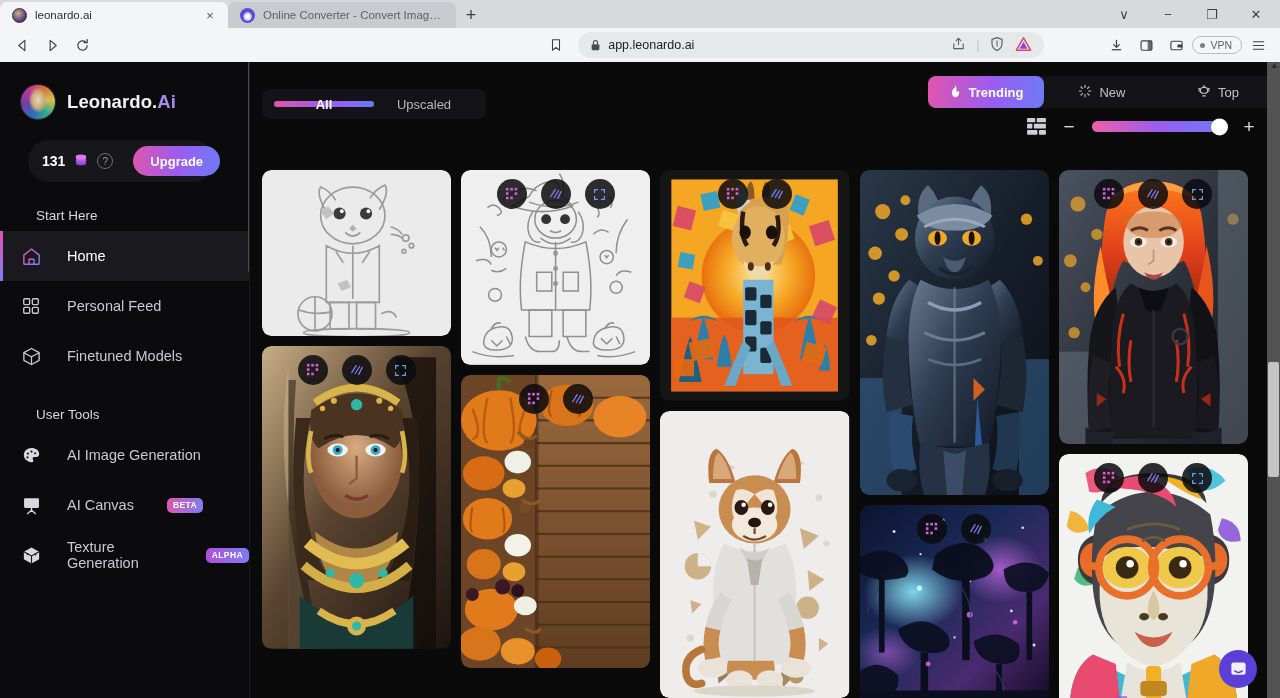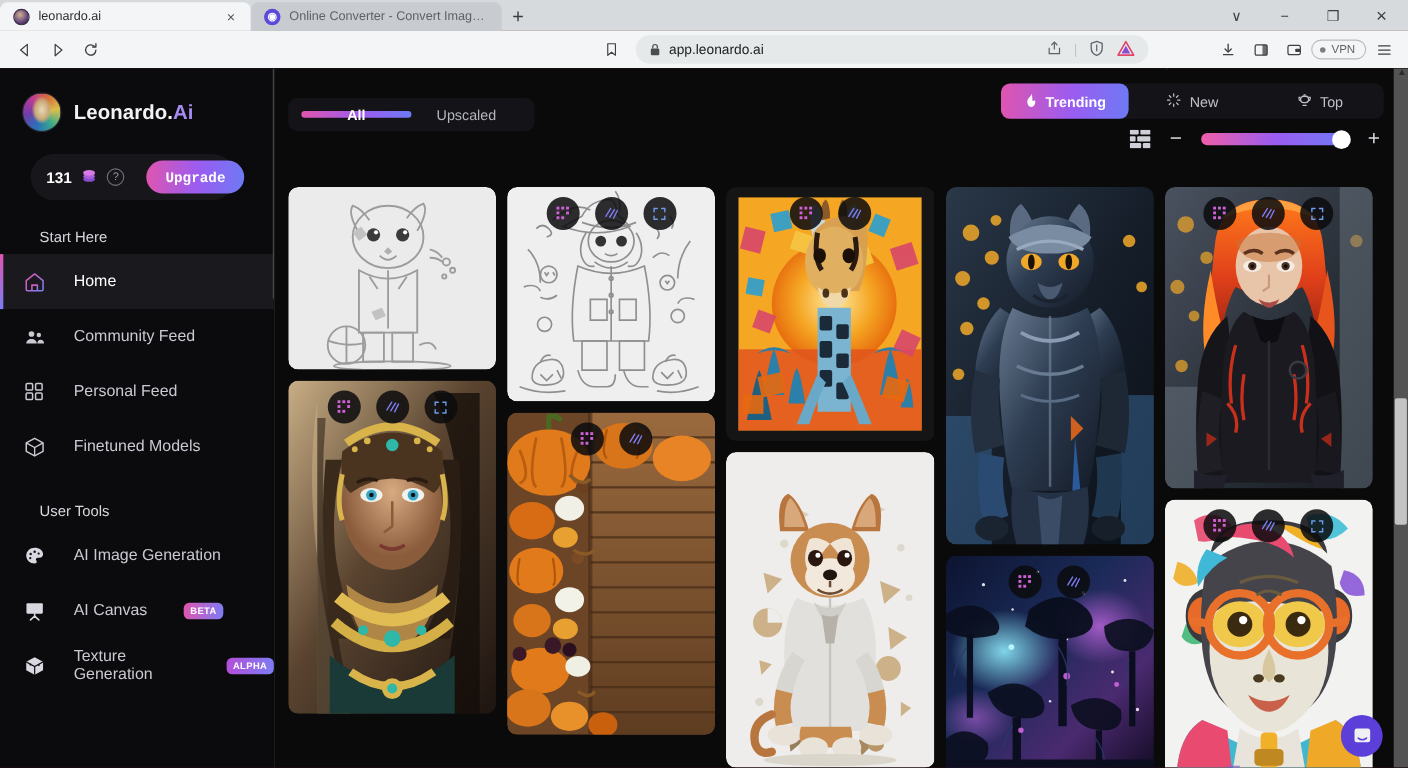--- a/index.html
+++ b/index.html
@@ -91,21 +91,21 @@
     width: 16px; height: 16px; border-radius: 50%; border: 1.4px solid #6f6f7a;
     color: #9a9aa6; font-size: 10px; display: flex; align-items: center; justify-content: center;
     cursor: pointer; flex: none;
   }
   .cred-div { width: 1px; height: 20px; background: #2d2d34; margin: 0 2px; }
   .upgrade-btn {
     margin-left: auto; height: 30px; padding: 0 17px; border-radius: 15px;
     background: linear-gradient(95deg, #e055ae 0%, #9b5cf0 52%, #6d7af5 100%);
     color: #fff; font-size: 13px; font-weight: 600; display: flex;
     align-items: center; cursor: pointer; border: none;
-    font-family: Liberation Mono, monospace;
+    font-family: Liberation Sans, sans-serif;
   }
 
   .nav-section { font-size: 13.5px; color: #d7d7de; font-weight: 500;
     padding: 0 0 0 36px; margin-top: 26px; margin-bottom: 8px; }
   .nav-item {
     height: 50px; display: flex; align-items: center; gap: 25px;
     padding-left: 20px; cursor: pointer; position: relative;
   }
   .nav-item.active { background: #1a1a1e; }
   .nav-item.active::before {
@@ -154,21 +154,21 @@
   .seg {
     flex: 1; display: flex; align-items: center; justify-content: center;
     font-size: 13px; color: #b6b6c0; cursor: pointer; border-radius: 8px;
   }
   .seg.active {
     background: linear-gradient(95deg, #e055ae 0%, #9b5cf0 55%, #6d7af5 100%);
     color: #ffffff; font-weight: 600;
   }
 
   .sort-group {
-    position: absolute; right: 22px; top: 14px;
+    position: absolute; right: 4px; top: 14px;
     height: 32px; background: #141418; border-radius: 8px;
     display: flex; align-items: center; width: 348px;
   }
   .sort {
     flex: 1; height: 32px; display: flex; align-items: center; justify-content: center;
     gap: 7px; font-size: 13px; color: #c0c0ca; cursor: pointer; border-radius: 8px;
   }
   .sort.active {
     background: linear-gradient(95deg, #e055ae 0%, #9b5cf0 55%, #6d7af5 100%);
     color: #fff; font-weight: 600;
@@ -371,31 +371,20 @@
                 <linearGradient id="hg" x1="0" y1="0" x2="1" y2="1">
                   <stop offset="0" stop-color="#e055ae"></stop>
                   <stop offset="1" stop-color="#7c7df5"></stop>
                 </linearGradient>
               </defs>
             </svg>
         </span>
         <span class="nav-label">Home</span>
       </div>
 
-      <div class="nav-item">
-        <span class="nav-icon">
-          <svg width="21" height="21" viewBox="0 0 22 22">
-              <circle cx="8" cy="8" r="2.7" fill="#c9c9d2"></circle>
-              <circle cx="15" cy="9" r="2.1" fill="#c9c9d2"></circle>
-              <path d="M3 17c0-2.6 2.2-4.3 5-4.3s5 1.7 5 4.3z" fill="#c9c9d2"></path>
-              <path d="M13.5 17c0-2.1 1.3-3.6 3.2-3.6s3.3 1.5 3.3 3.6z" fill="#c9c9d2"></path>
-            </svg>
-        </span>
-        <span class="nav-label">Community Feed</span>
-      </div>
 
       <div class="nav-item">
         <span class="nav-icon">
           <svg width="20" height="20" viewBox="0 0 22 22">
               <rect x="3" y="3" width="6.5" height="6.5" rx="1.2" fill="none" stroke="#c9c9d2" stroke-width="1.5"></rect>
               <rect x="12.5" y="3" width="6.5" height="6.5" rx="1.2" fill="none" stroke="#c9c9d2" stroke-width="1.5"></rect>
               <rect x="3" y="12.5" width="6.5" height="6.5" rx="1.2" fill="none" stroke="#c9c9d2" stroke-width="1.5"></rect>
               <rect x="12.5" y="12.5" width="6.5" height="6.5" rx="1.2" fill="none" stroke="#c9c9d2" stroke-width="1.5"></rect>
             </svg>
         </span>

